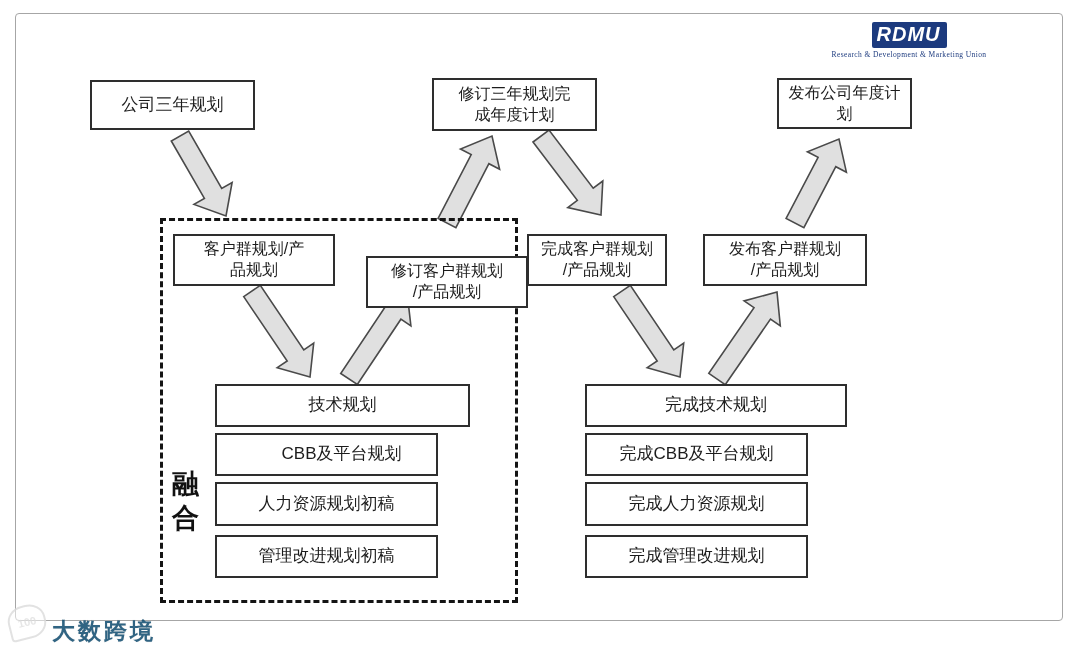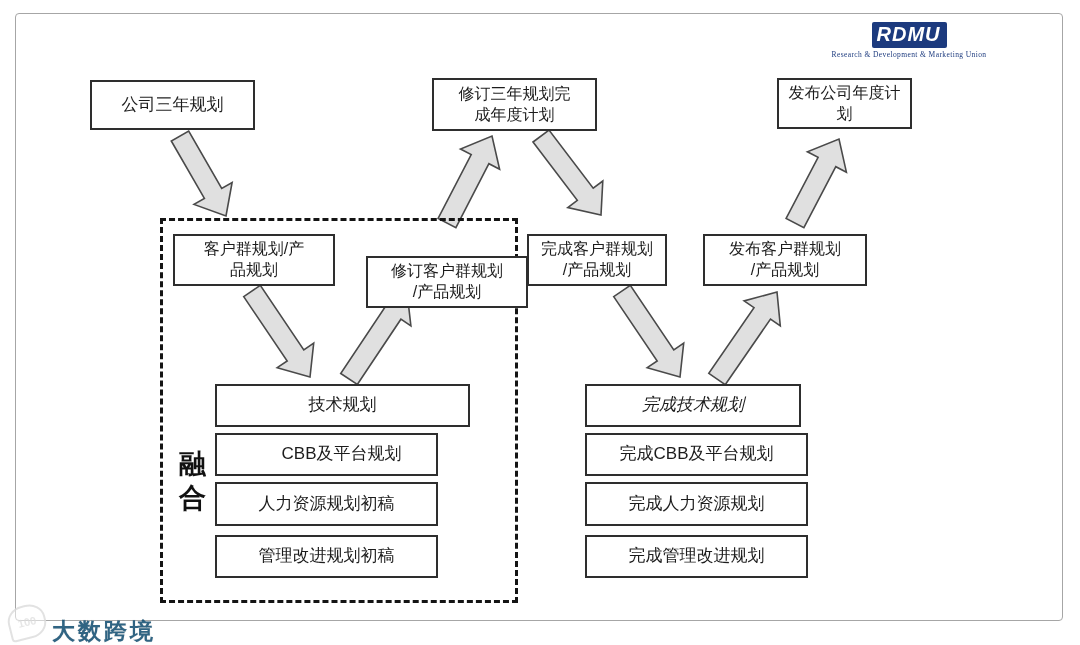--- a/index.html
+++ b/index.html
@@ -19,23 +19,23 @@
     text-align:center;color:#1c1c1c;line-height:1.3;
     white-space:pre-line;box-sizing:border-box;
   }
   .fs17{font-size:17px;}
   .fs16{font-size:16px;}
   .dashed-region{
     position:absolute;left:160px;top:218px;width:358px;height:385px;
     border:3px dashed #141414;box-sizing:border-box;
   }
   .fusion-label{
-    position:absolute;left:172px;top:448px;width:34px;
+    position:absolute;left:172px;top:468px;width:34px;
     font-size:27px;font-weight:bold;color:#111;
-    text-align:right;line-height:1.25;word-break:break-all;
+    text-align:left;line-height:1.25;word-break:break-all;
   }
   svg.arrow-layer{position:absolute;left:0;top:0;pointer-events:none;}
   
   .logo{
     position:absolute;left:820px;top:22px;width:178px;
     display:flex;flex-direction:column;align-items:center;text-align:right;
   }
   .logo-row{display:flex;align-items:center;gap:4px;}
   .logo-abbr{
     background:#1c3a7e;color:#ffffff;font-weight:bold;font-style:italic;
@@ -107,21 +107,21 @@
 <div class="node fs16" style="left:527px;top:234px;width:140px;height:52px;">完成客户群规划
 /产品规划</div>
 <div class="node fs16" style="left:703px;top:234px;width:164px;height:52px;">发布客户群规划
 /产品规划</div>
 
 <div class="node fs17" style="left:215px;top:384px;width:255px;height:43px;">技术规划</div>
 <div class="node fs17" style="left:215px;top:433px;width:223px;height:43px;padding-left:30px;">CBB及平台规划</div>
 <div class="node fs17" style="left:215px;top:482px;width:223px;height:44px;">人力资源规划初稿</div>
 <div class="node fs17" style="left:215px;top:535px;width:223px;height:43px;">管理改进规划初稿</div>
 
-<div class="node fs17" style="left:585px;top:384px;width:216px;height:43px;font-style:italic;">完成技术规划</div>
+<div class="node fs17" style="left:585px;top:384px;width:262px;height:43px;">完成技术规划</div>
 <div class="node fs17" style="left:585px;top:433px;width:223px;height:43px;">完成CBB及平台规划</div>
 <div class="node fs17" style="left:585px;top:482px;width:223px;height:44px;">完成人力资源规划</div>
 <div class="node fs17" style="left:585px;top:535px;width:223px;height:43px;">完成管理改进规划</div>
 
 <div class="watermark">
   <span class="wm-icon">100</span>
   <span class="wm-text">大数跨境</span>
 </div>
 
 </body></html>

